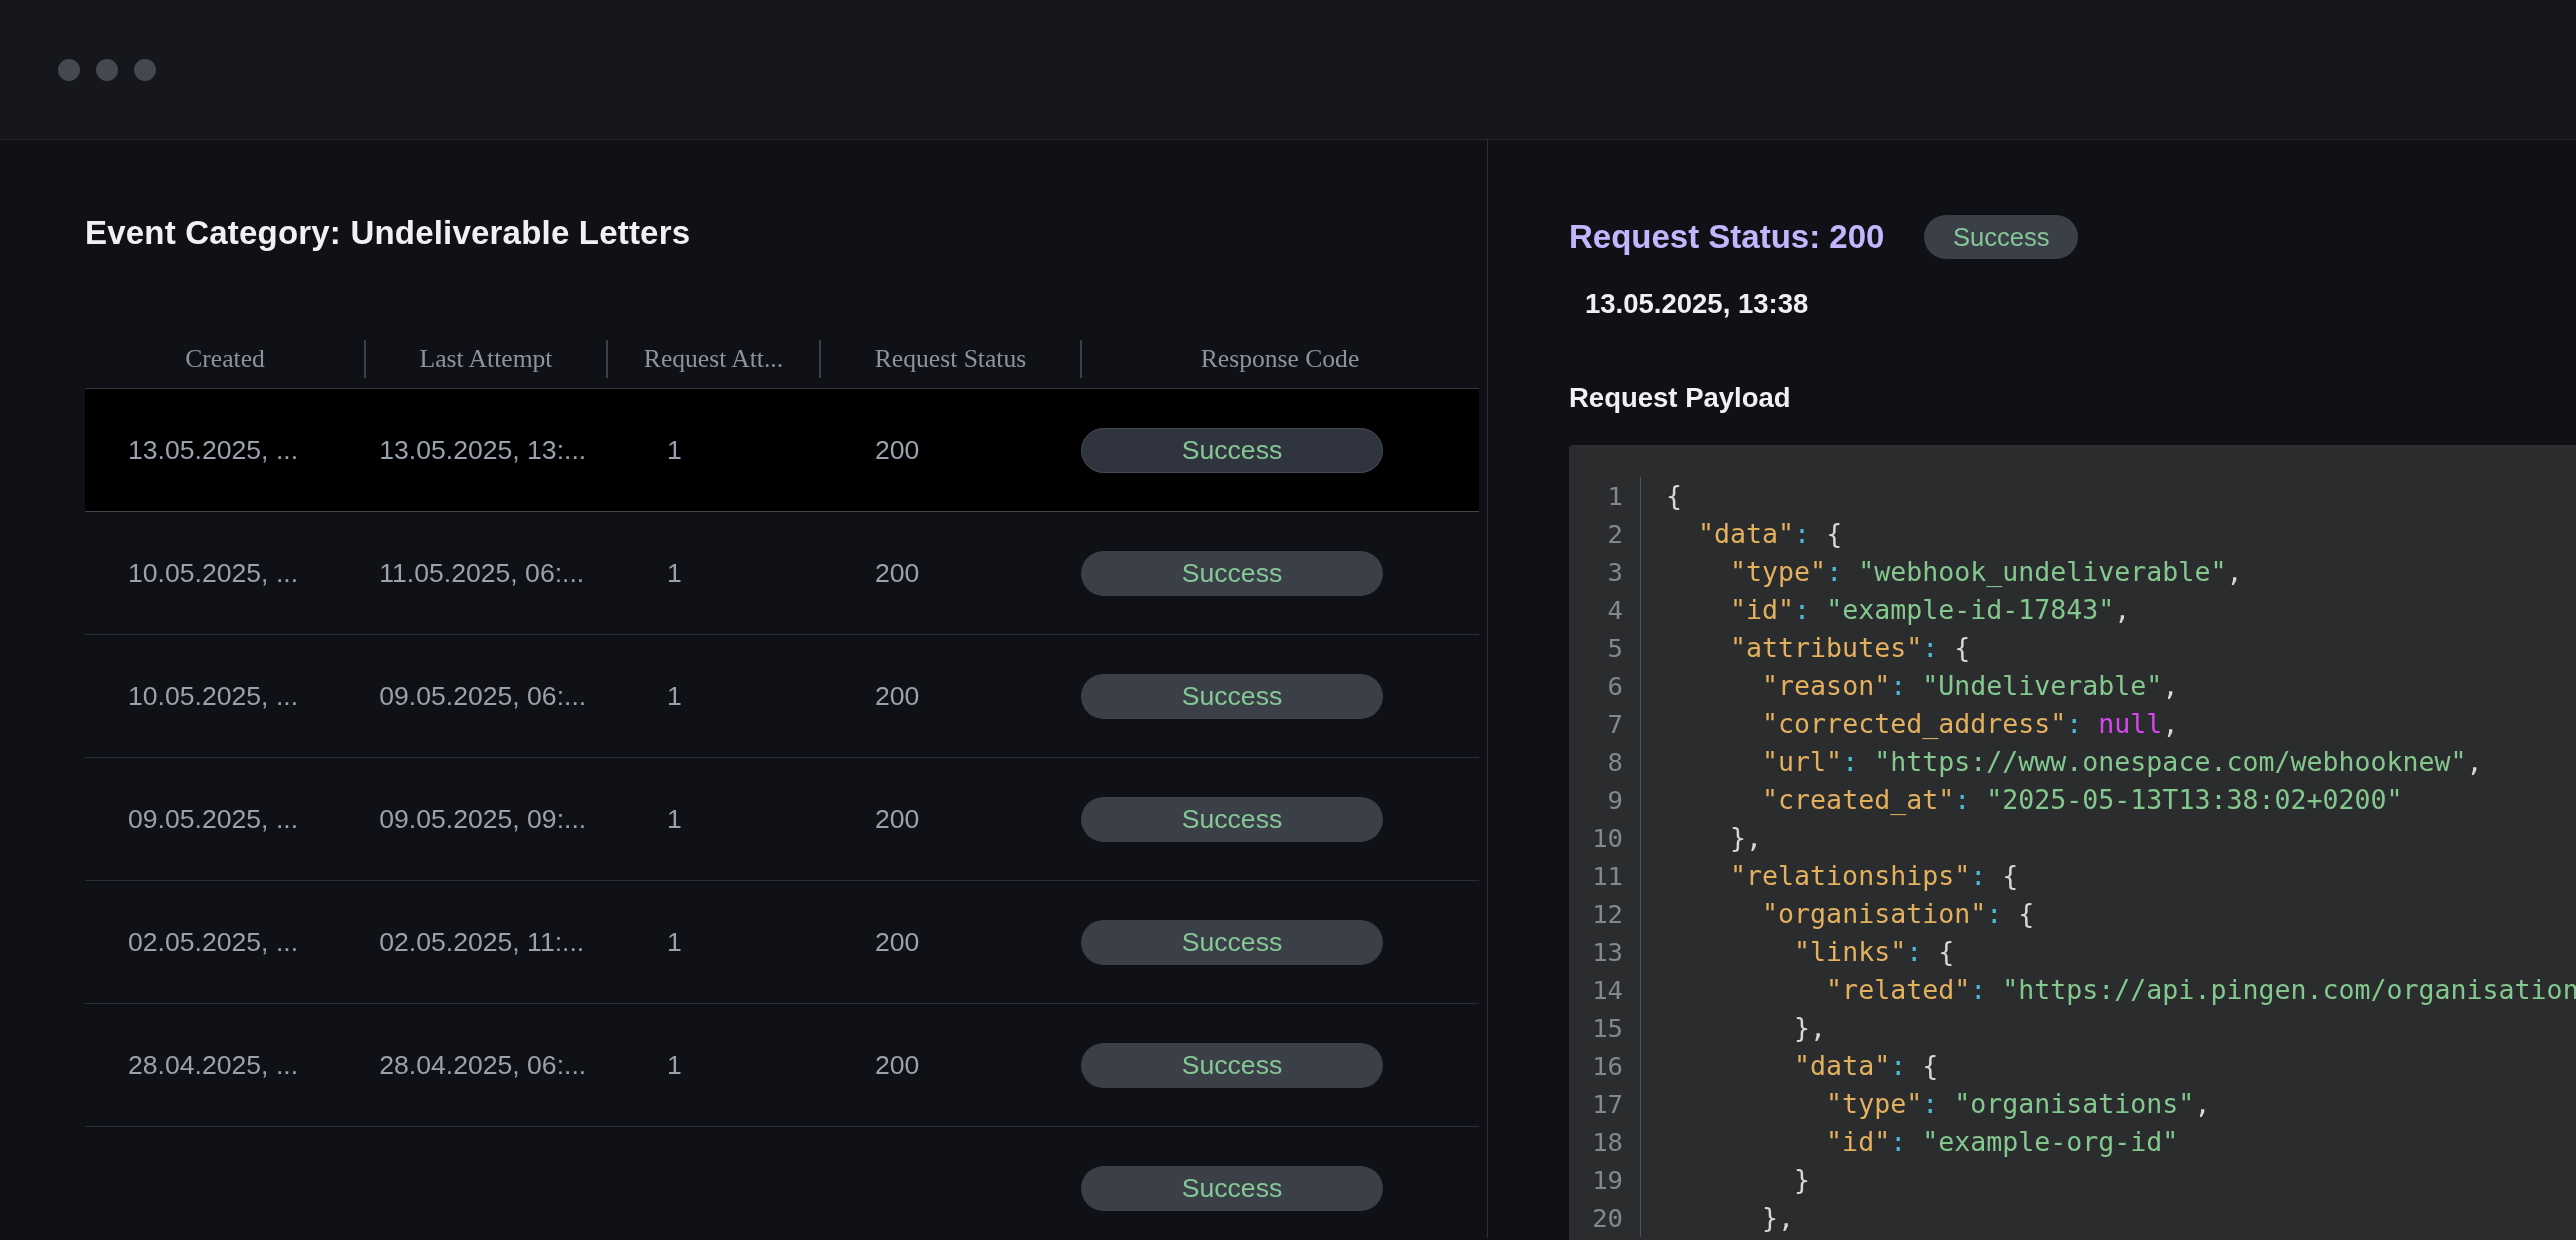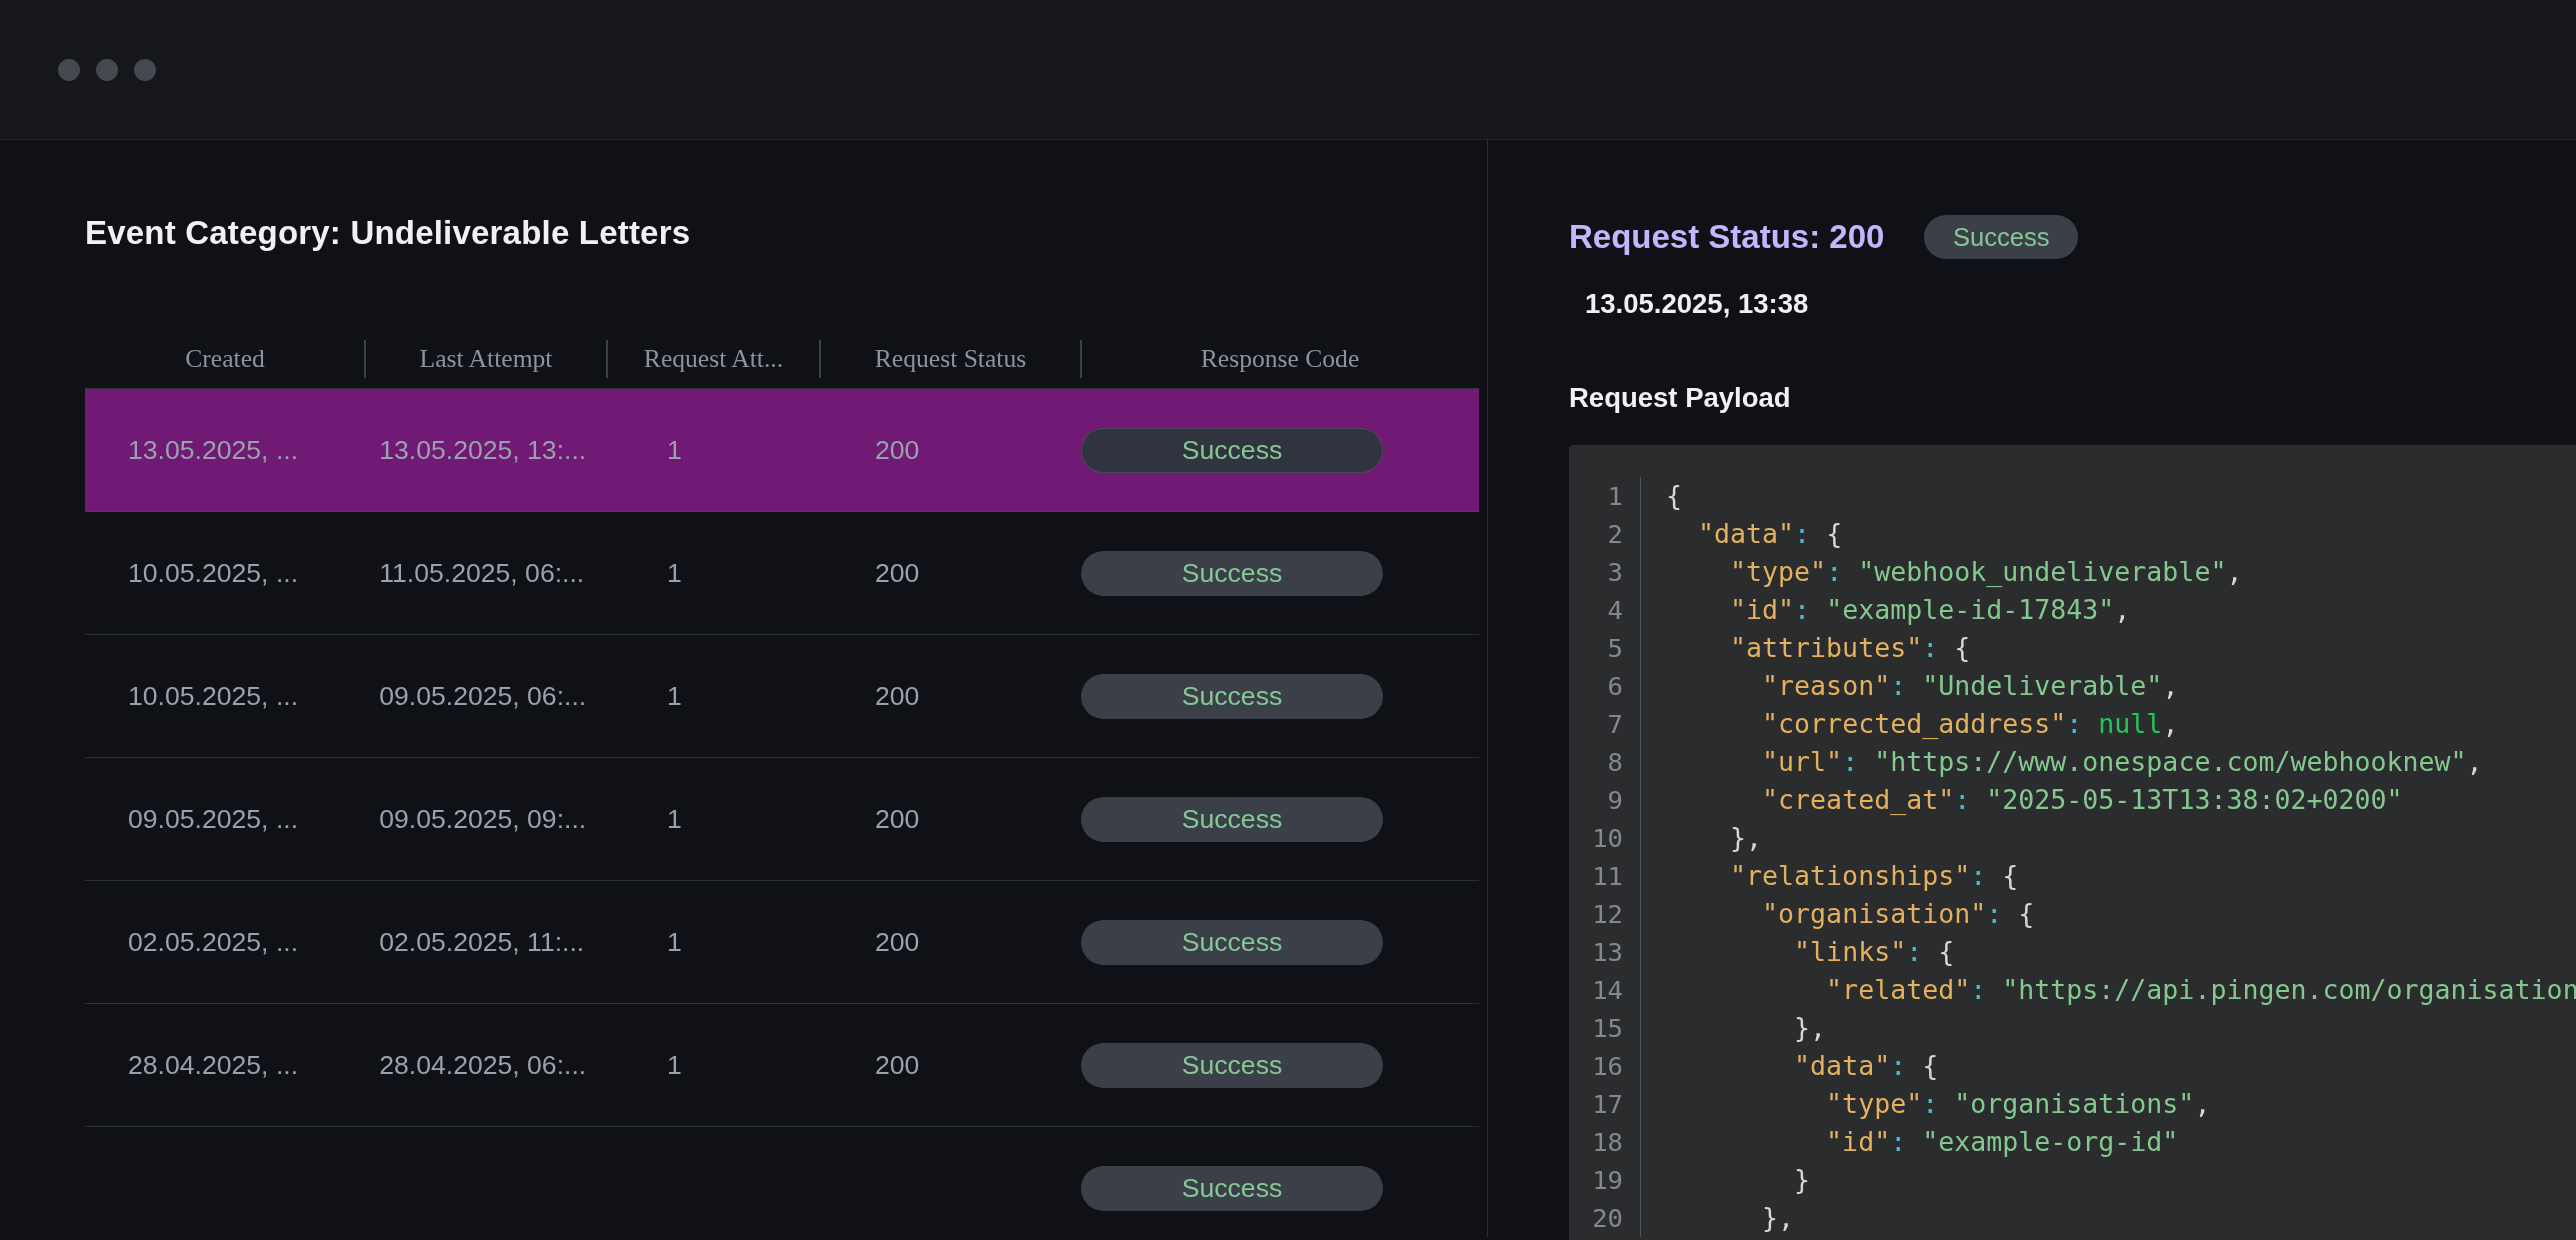--- a/index.html
+++ b/index.html
@@ -61,21 +61,21 @@
     content:""; position:absolute; left:-0.9px; top:50%; transform:translateY(-50%);
     width:1.9px; height:38px; background:#3c4048;
   }
   .trow {
     display:grid; grid-template-columns:280px 242px 213px 261px 398px;
     height:123px; align-items:center;
     color:#99a1ac; font-size:26.6px;
     border-bottom:1.9px solid #2c2f37;
     cursor:pointer;
   }
-  .trow.selected { background:#701a75; border-bottom-color:#42464f; }
+  .trow.selected { background:#000000; border-bottom-color:#42464f; }
   .cell-created { padding-left:43px; }
   .cell-last    { padding-left:14.2px; }
   .cell-att     { padding-left:60px; }
   .cell-code    { padding-left:55px; }
   .badge {
     width:302px; height:45px; border-radius:23px;
     display:flex; align-items:center; justify-content:center;
     background:#3a3f48; color:#85c795; font-size:26.6px;
   }
   .trow.selected .badge { background:#2f343e; border:1.9px solid #474d58; }
@@ -103,21 +103,21 @@
     width:72px; flex:none;
     text-align:right; padding-right:17px;
     color:#84888e; font-size:25.6px;
     border-right:1.9px solid #4f5256;
   }
   .code-text { padding-left:25px; white-space:pre; overflow:hidden; flex:1; }
   .tk-p { color:#d6d8d6; }
   .tk-k { color:#e3b05e; }
   .tk-c { color:#4cb8cf; }
   .tk-s { color:#84c88f; }
-  .tk-n { color:#22c55e; }
+  .tk-n { color:#d946ef; }
 </style>
 </head>
 <body>
 
 <div class="topbar">
   <span class="win-dot"></span>
   <span class="win-dot"></span>
   <span class="win-dot"></span>
 </div>
 

